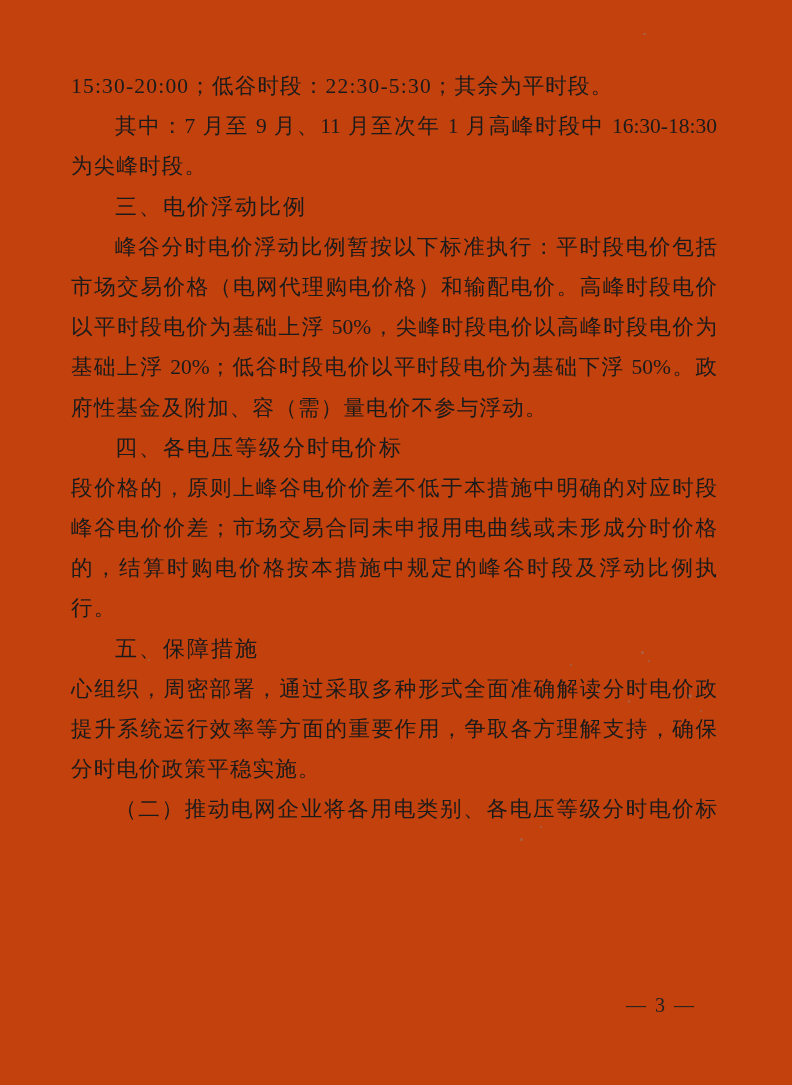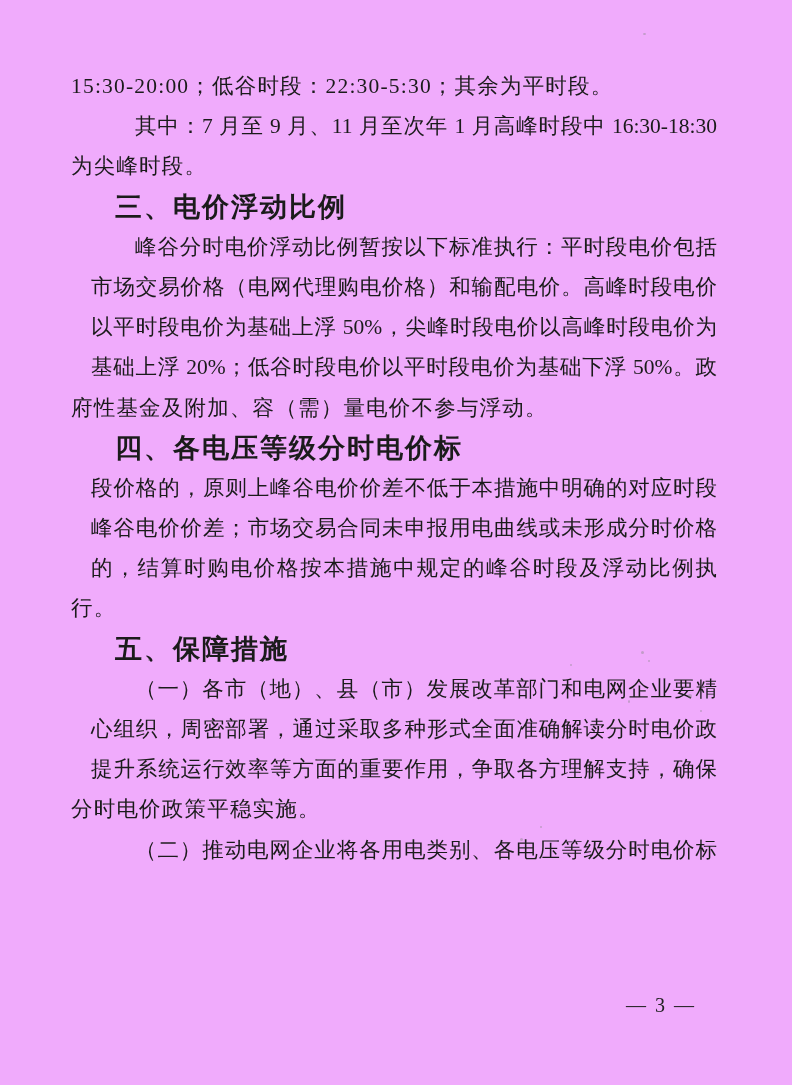--- a/index.html
+++ b/index.html
@@ -11,21 +11,21 @@
     width: 792px;
     height: 1085px;
     position: relative;
     overflow: hidden;
     font-family: "Liberation Serif", "DejaVu Serif", serif;
     color: #1b1b1b;
   }
   .page {
     position: absolute;
     inset: 0;
-    background: #f0abfc;
+    background: #c2410c;
   }
   .doc {
     position: absolute;
     top: 66px;
     left: 71px;
     width: 646px;
   }
   .line {
     height: 40.2px;
     line-height: 40.2px;
@@ -33,31 +33,30 @@
     letter-spacing: 1.2px;
     white-space: nowrap;
     text-rendering: optimizeLegibility;
   }
   
   .line.j {
     white-space: normal;
     letter-spacing: 0;
     text-align: justify;
     text-align-last: justify;
-    margin-left: 20px;
   }
   
   .line.ind {
     padding-left: 44px;
   }
   
   .line.h {
     font-family: "Liberation Sans", "DejaVu Sans", sans-serif;
-    font-weight: bold;
-    font-size: 27px;
+    font-weight: normal;
+    font-size: 22px;
     letter-spacing: 2px;
   }
   .page-number {
     position: absolute;
     top: 994px;
     left: 626px;
     font-size: 20px;
     letter-spacing: 2px;
     color: #222;
   }
@@ -82,21 +81,20 @@
     <div class="line j">市场交易价格（电网代理购电价格）和输配电价。高峰时段电价</div>
     <div class="line j">以平时段电价为基础上浮 50%，尖峰时段电价以高峰时段电价为</div>
     <div class="line j">基础上浮 20%；低谷时段电价以平时段电价为基础下浮 50%。政</div>
     <div class="line">府性基金及附加、容（需）量电价不参与浮动。</div>
     <div class="line ind h">四、各电压等级分时电价标</div>
     <div class="line j">段价格的，原则上峰谷电价价差不低于本措施中明确的对应时段</div>
     <div class="line j">峰谷电价价差；市场交易合同未申报用电曲线或未形成分时价格</div>
     <div class="line j">的，结算时购电价格按本措施中规定的峰谷时段及浮动比例执</div>
     <div class="line">行。</div>
     <div class="line ind h">五、保障措施</div>
-    <div class="line ind j">（一）各市（地）、县（市）发展改革部门和电网企业要精</div>
     <div class="line j">心组织，周密部署，通过采取多种形式全面准确解读分时电价政</div>
     <div class="line j">提升系统运行效率等方面的重要作用，争取各方理解支持，确保</div>
     <div class="line">分时电价政策平稳实施。</div>
     <div class="line ind j">（二）推动电网企业将各用电类别、各电压等级分时电价标</div>
   </div>
 
   <div class="page-number">— 3 —</div>
 
   <div class="speck" style="left:641px; top:651px; width:3px; height:3px;"></div>
   <div class="speck" style="left:648px; top:660px; width:2px; height:2px;"></div>

